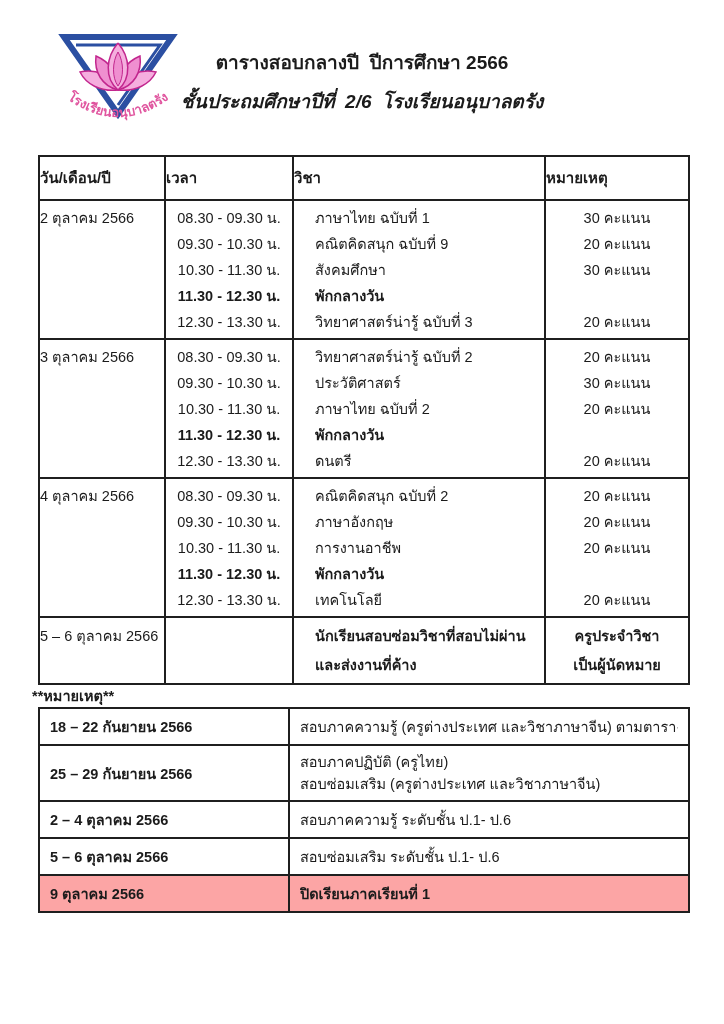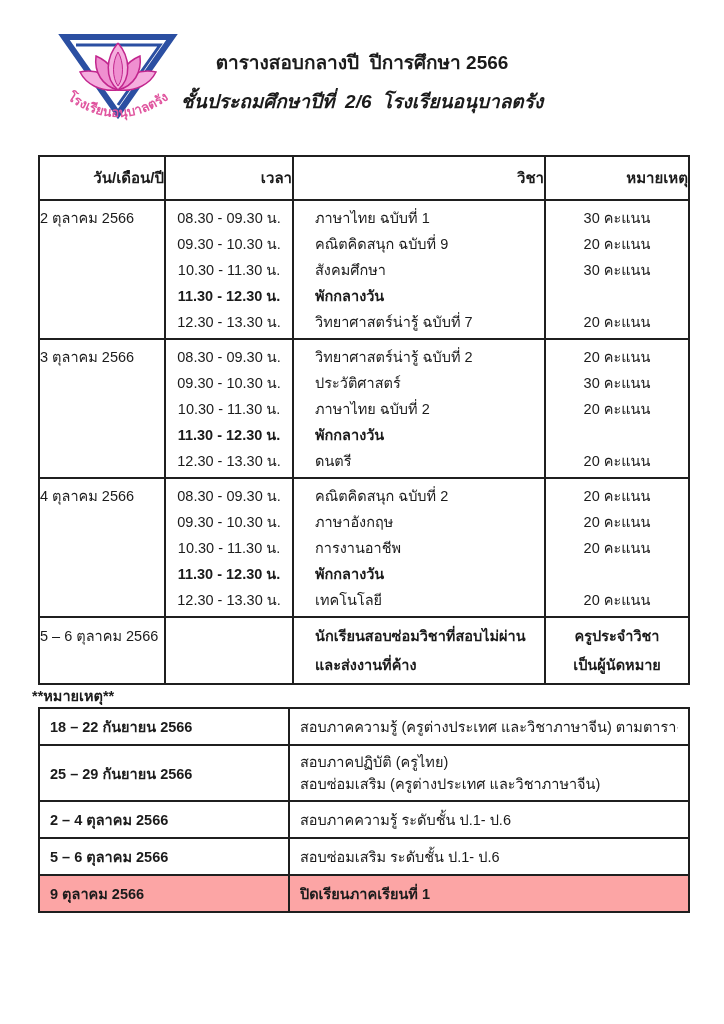--- a/index.html
+++ b/index.html
@@ -42,21 +42,21 @@
     background: #ffffff;
   }
   td, th { border: 2px solid #1f1f1f; }
   .b { font-weight: bold; }
 
   
   .exam { top: 155px; width: 650px; }
   .exam th {
     height: 44px;
     vertical-align: middle;
-    text-align: right;
+    text-align: left;
     font-size: 15px;
     font-weight: bold;
     margin-left: 39px;
   }
   .exam td {
     vertical-align: top;
     font-size: 14.5px;
     padding-top: 4px;
     padding-bottom: 3px;
   }
@@ -145,21 +145,21 @@
             <div class="line">09.30 - 10.30 น.</div>
             <div class="line">10.30 - 11.30 น.</div>
             <div class="line b">11.30 - 12.30 น.</div>
             <div class="line">12.30 - 13.30 น.</div>
           </td>
           <td class="c-subj">
             <div class="line">ภาษาไทย ฉบับที่ 1</div>
             <div class="line">คณิตคิดสนุก ฉบับที่ 9</div>
             <div class="line">สังคมศึกษา</div>
             <div class="line b">พักกลางวัน</div>
-            <div class="line">วิทยาศาสตร์น่ารู้ ฉบับที่ 7</div>
+            <div class="line">วิทยาศาสตร์น่ารู้ ฉบับที่ 3</div>
           </td>
           <td class="c-note">
             <div class="line">30 คะแนน</div>
             <div class="line">20 คะแนน</div>
             <div class="line">30 คะแนน</div>
             <div class="line"></div>
             <div class="line">20 คะแนน</div>
           </td>
         </tr>
         <tr>

